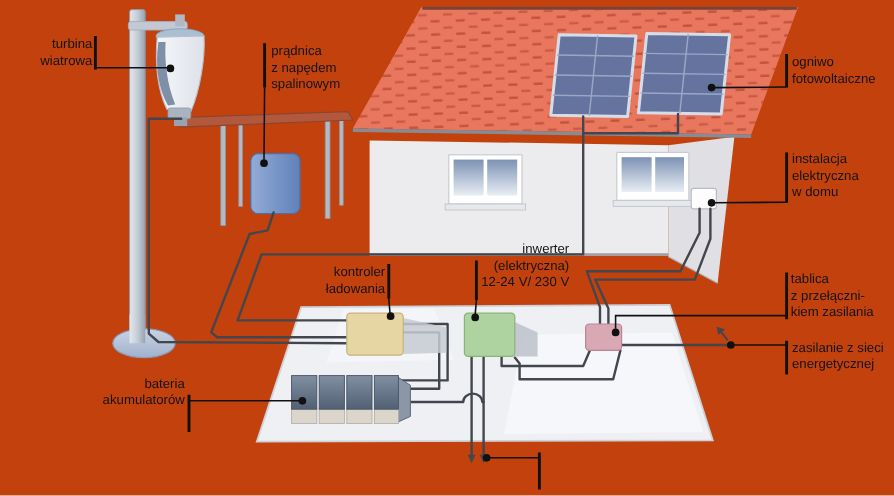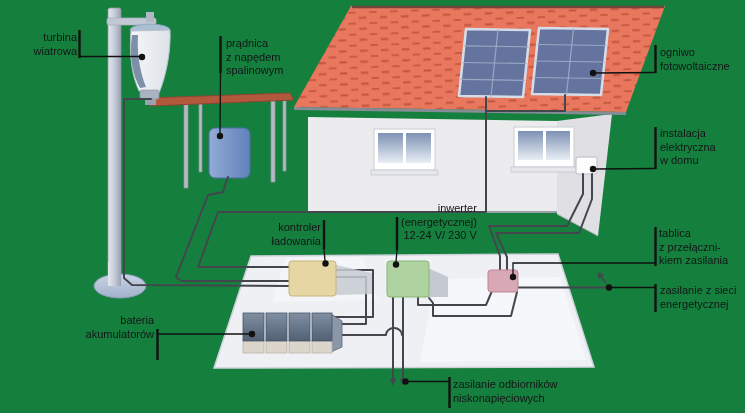--- a/index.html
+++ b/index.html
@@ -1,16 +1,16 @@
 <!DOCTYPE html>
 <html><head>
 <meta charset="utf-8">
 <style>
   html,body{margin:0;padding:0;background:#fff;}
-  #stage{position:relative;width:745px;height:413px;background:#15803d;overflow:hidden;
+  #stage{position:relative;width:745px;height:413px;background:#c2410c;overflow:hidden;
          font-family:"Liberation Sans", sans-serif;}
   #diagram-svg{position:absolute;left:0;top:0;}
   .label{position:absolute;font-size:11px;line-height:13.6px;color:#141418;}
   .label span{display:block;white-space:nowrap;}
   .r{text-align:right;}
 </style>
 </head>
 <body>
 
 <div id="stage">
@@ -229,33 +229,29 @@
   <span>instalacja</span>
   <span>elektryczna</span>
   <span>w domu</span>
 </div>
 <div class="label r" style="left:252px;top:221px;width:69px;">
   <span>kontroler</span>
   <span>ładowania</span>
 </div>
 <div class="label" style="left:401px;top:202px;text-align:right;">
   <span>inwerter</span>
-  <span>(energetycznej)</span>
+  <span>(elektryczna)</span>
   <span>12-24 V/ 230 V</span>
 </div>
 <div class="label" style="left:659px;top:227px;">
   <span>tablica</span>
   <span>z przełączni-</span>
   <span>kiem zasilania</span>
 </div>
 <div class="label" style="left:660px;top:284px;">
   <span>zasilanie z sieci</span>
   <span>energetycznej</span>
 </div>
 <div class="label r" style="left:58px;top:314px;width:96px;">
   <span>bateria</span>
   <span>akumulatorów</span>
 </div>
-<div class="label" style="left:453px;top:378px;">
-  <span>zasilanie odbiorników</span>
-  <span>niskonapięciowych</span>
-</div>
 </div>
 
 </body></html>

